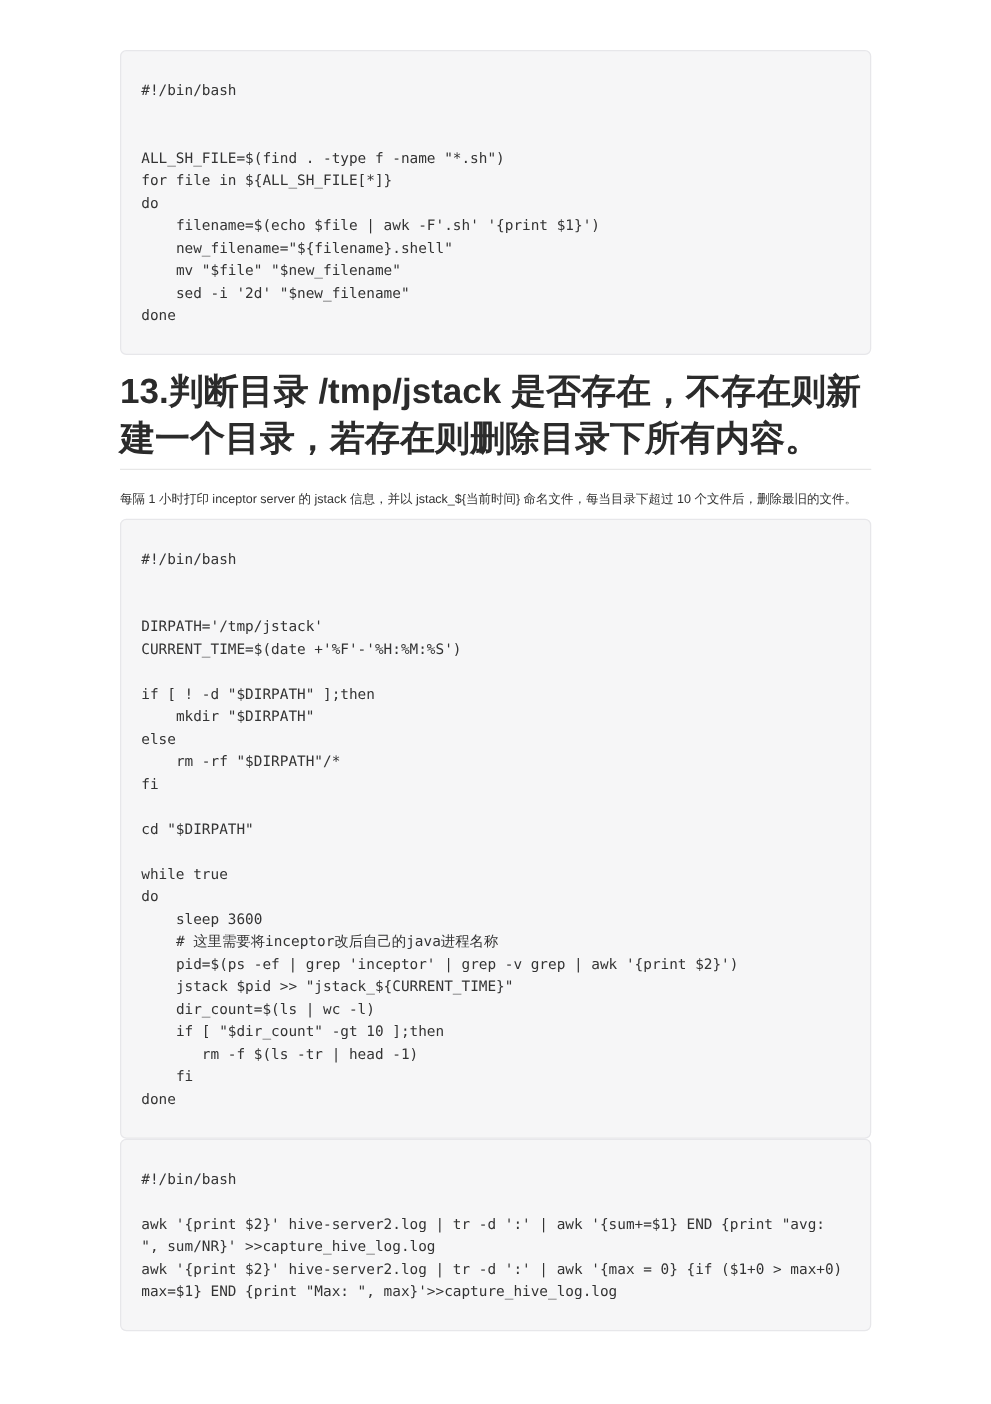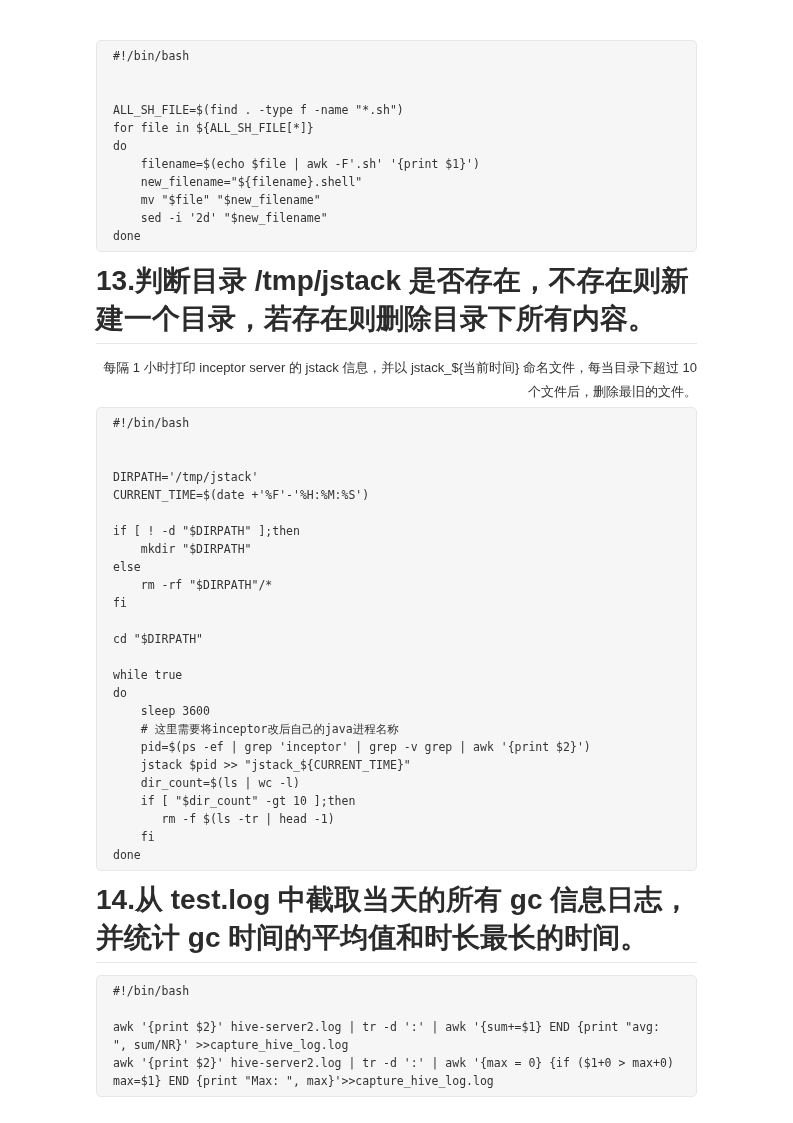--- a/index.html
+++ b/index.html
@@ -24,46 +24,45 @@
     font-family: "Liberation Sans", sans-serif;
     color: var(--body-text);
   }
   .page {
     padding: 40px 96px 0 96px;
   }
   pre.code {
     background: var(--code-bg);
     border: 1px solid var(--code-border);
     border-radius: 5px;
-    padding: 6px 16px;
+    padding: 22px 16px;
     margin: 0;
     font-family: "DejaVu Sans Mono", monospace;
     font-size: 11.5px;
     line-height: 18px;
     color: var(--code-text);
     white-space: pre-wrap;
     overflow-wrap: break-word;
     word-break: normal;
   }
   h2.section-heading {
     font-size: 28px;
     font-weight: 700;
     line-height: 1.34;
     color: var(--heading-text);
     margin: 10px 0 12px 0;
     padding-bottom: 6px;
     border-bottom: 1px solid var(--heading-rule);
     letter-spacing: 0;
   }
   p.section-paragraph {
-    font-size: 13px;
+    font-size: 10px;
     line-height: 24px;
     color: var(--body-text);
     margin: 0 0 3px 0;
-    text-align: right;
   }
 </style>
 </head>
 <body>
 
 <div class="page">
 
   <pre class="code">#!/bin/bash
 
 
@@ -99,20 +98,19 @@
     sleep 3600
     # 这里需要将inceptor改后自己的java进程名称
     pid=$(ps -ef | grep 'inceptor' | grep -v grep | awk '{print $2}')
     jstack $pid &gt;&gt; "jstack_${CURRENT_TIME}"
     dir_count=$(ls | wc -l)
     if [ "$dir_count" -gt 10 ];then
        rm -f $(ls -tr | head -1)
     fi
 done</pre>
 
-  <h2 class="section-heading">14.从 test.log 中截取当天的所有 gc 信息日志，并统计 gc 时间的平均值和时长最长的时间。</h2>
 
   <pre class="code">#!/bin/bash
 
 awk '{print $2}' hive-server2.log | tr -d ':' | awk '{sum+=$1} END {print "avg: ", sum/NR}' &gt;&gt;capture_hive_log.log
 awk '{print $2}' hive-server2.log | tr -d ':' | awk '{max = 0} {if ($1+0 &gt; max+0) max=$1} END {print "Max: ", max}'&gt;&gt;capture_hive_log.log</pre>
 
 </div>
 
 </body></html>

